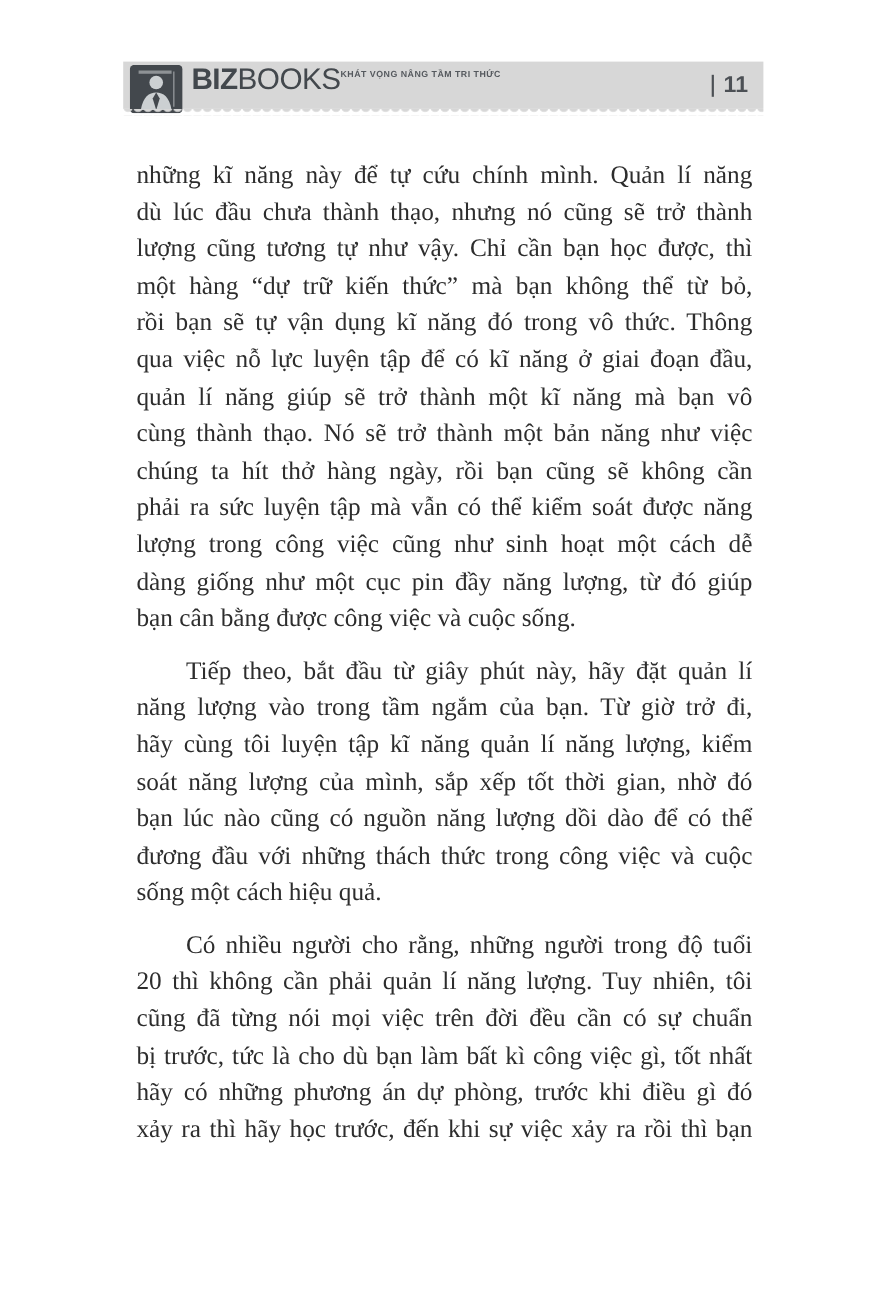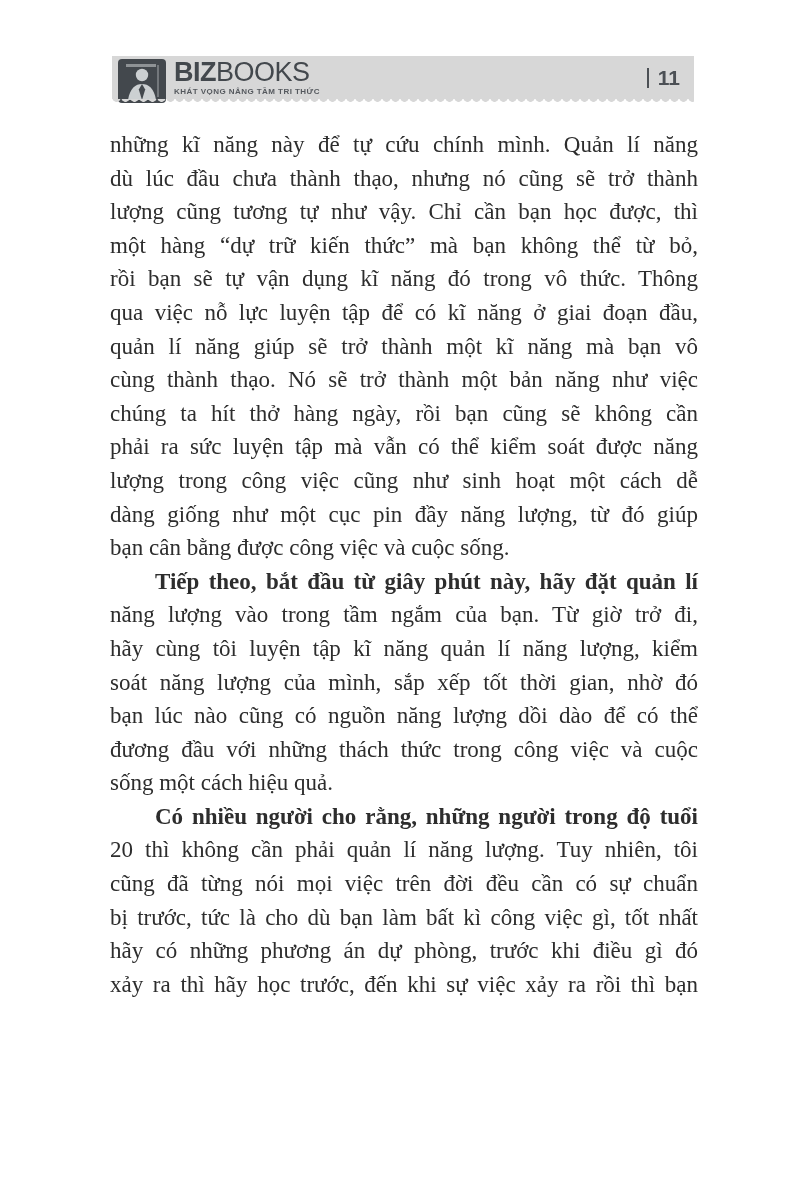--- a/index.html
+++ b/index.html
@@ -26,47 +26,47 @@
     padding:0 14px 0 6px;
   }
   .band::after{ 
     content:"";position:absolute;left:0;top:100%;width:100%;height:6px;
     background-image:radial-gradient(circle at 4.5px -1.5px, var(--band-bg) 4px, rgba(0,0,0,0) 4.6px);
     background-size:9px 6px;background-repeat:repeat-x;
   }
   .logo{display:flex;align-items:flex-start;}
   .logo-icon{display:block;width:48px;height:44px;margin-top:3px;flex:0 0 auto;}
   .logo-icon svg{display:block;width:100%;height:100%;}
-  .logo-text{display:flex;flex-direction:column;margin-left:8px;margin-top:4px;}
+  .logo-text{display:flex;flex-direction:row;margin-left:8px;margin-top:4px;}
   .brand{font-size:27px;line-height:24px;letter-spacing:-0.5px;color:var(--logo-dark);white-space:nowrap;}
   .brand .biz{font-weight:700;}
   .brand .books{font-weight:400;}
   .tagline{
     font-size:8px;font-weight:700;letter-spacing:0.45px;
     color:var(--tagline-color);margin-top:3px;white-space:nowrap;
   }
   .pageno{
     display:flex;align-items:center;gap:9px;height:43px;
     color:var(--pageno-color);font-size:21px;font-weight:700;
   }
   .pageno-bar{width:2px;height:20px;background:var(--pageno-color);}
   
   .text{
     position:absolute;left:110px;top:128px;width:588px;
     font-family:"Liberation Serif","DejaVu Serif",serif;
     font-size:23px;line-height:33.6px;color:var(--body-text);
   }
-  .para{margin:0;}
+  .para{margin:14px;}
   .line{
     text-align:justify;
     text-align-last:justify;
     white-space:nowrap;
   }
   .line.last{text-align-last:left;}
-  .line.first-indent{text-indent:45px;font-weight:bold;}
+  .line.first-indent{text-indent:45px;}
 </style>
 </head>
 <body>
 
 <div class="page">
 
   <header class="band">
     <div class="logo">
       <span class="logo-icon">
         <svg viewBox="0 0 48 44" xmlns="http://www.w3.org/2000/svg" aria-hidden="true">

